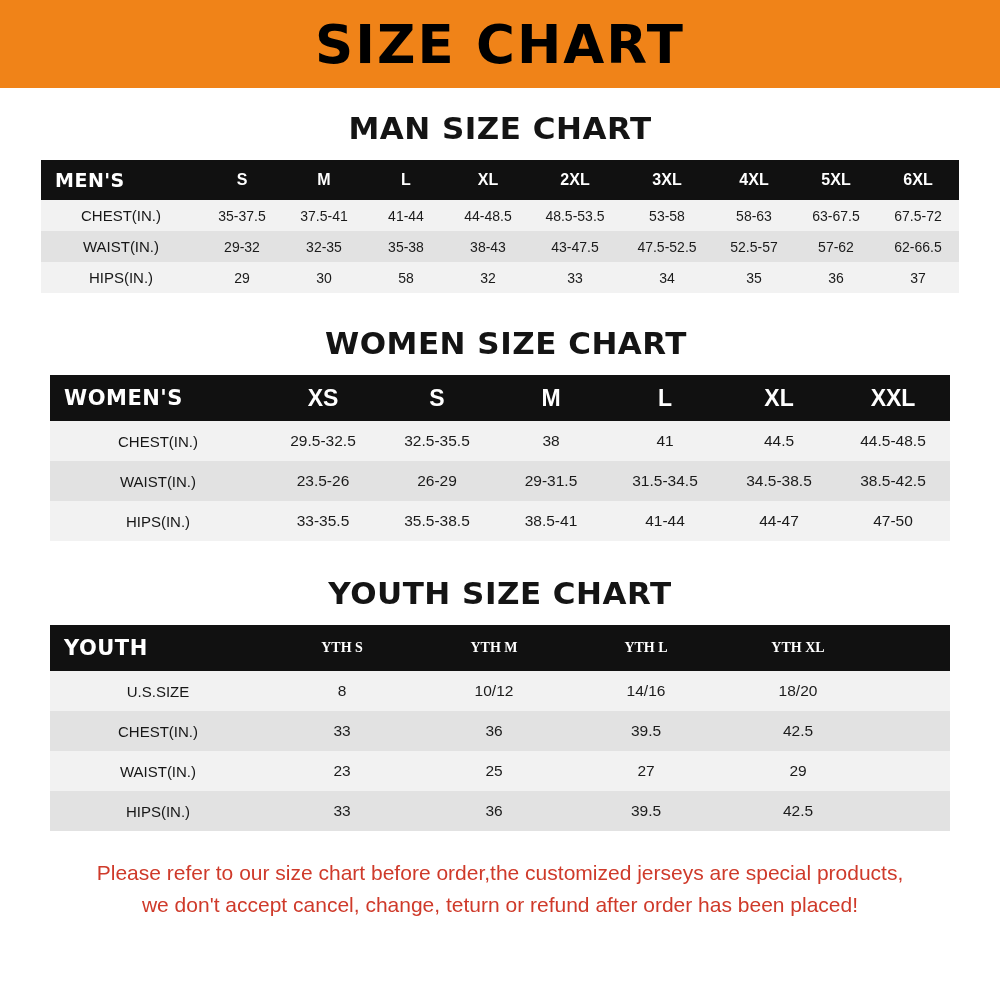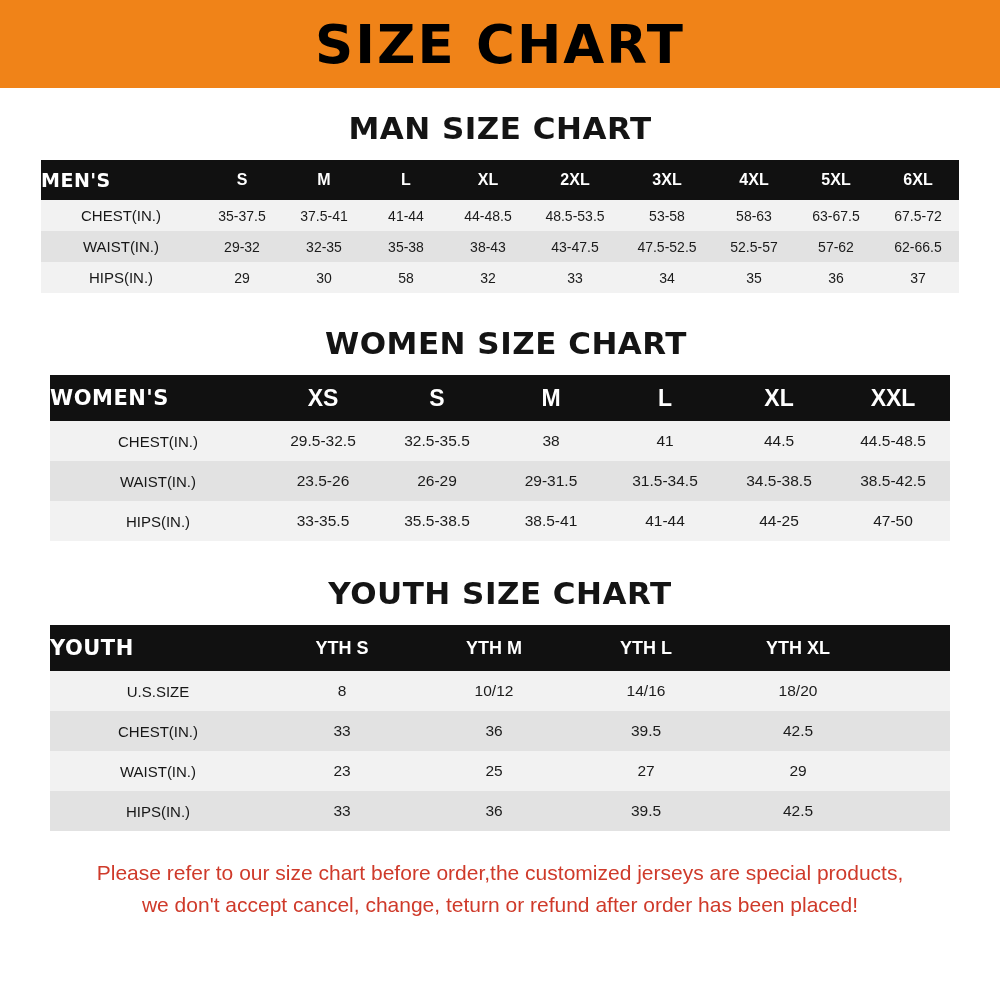--- a/index.html
+++ b/index.html
@@ -76,20 +76,21 @@
   
   .chart-table thead th {
     background: #111111;
     color: #ffffff;
     height: 38px;
     font-weight: bold;
     font-size: 16px;
   }
   .chart-table thead th.corner {
     text-align: left;
+    padding-left: 14px;
     font-family: "DejaVu Sans", sans-serif;
     font-size: 19px;
     letter-spacing: 0.5px;
   }
   
   .chart-table tbody tr:nth-child(odd) td { background: #f2f2f2; }
   .chart-table tbody tr:nth-child(even) td { background: #e2e2e2; }
   .chart-table tbody td.rowlabel {
     text-align: center;
     font-size: 15px;
@@ -102,21 +103,21 @@
   .t-man tbody td { height: 31px; font-size: 14px; }
 
   
   .t-women { width: 900px; }
   .t-women thead th { height: 46px; font-size: 23px; }
   .t-women thead th.corner { font-size: 21px; }
   .t-women tbody td { height: 40px; font-size: 15.5px; }
 
   
   .t-youth { width: 900px; }
-  .t-youth thead th { height: 46px; font-size: 18px; }
+  .t-youth thead th { height: 46px; font-size: 14px; font-family: Liberation Serif, serif; }
   .t-youth thead th.corner { font-size: 21px; }
   .t-youth tbody td { height: 40px; font-size: 15.5px; }
 
   
   .note {
     margin: 26px auto 0 auto;
     width: 950px;
     text-align: center;
     color: #cf3a2a;
     font-size: 21px;
@@ -245,21 +246,21 @@
           <td>31.5-34.5</td>
           <td>34.5-38.5</td>
           <td>38.5-42.5</td>
         </tr>
         <tr>
           <td class="rowlabel">HIPS(IN.)</td>
           <td>33-35.5</td>
           <td>35.5-38.5</td>
           <td>38.5-41</td>
           <td>41-44</td>
-          <td>44-25</td>
+          <td>44-47</td>
           <td>47-50</td>
         </tr>
       </tbody>
     </table>
   </div>
 
   <div class="section sec-youth">
     <div class="section-title">YOUTH SIZE CHART</div>
     <table class="chart-table t-youth">
       <colgroup>

